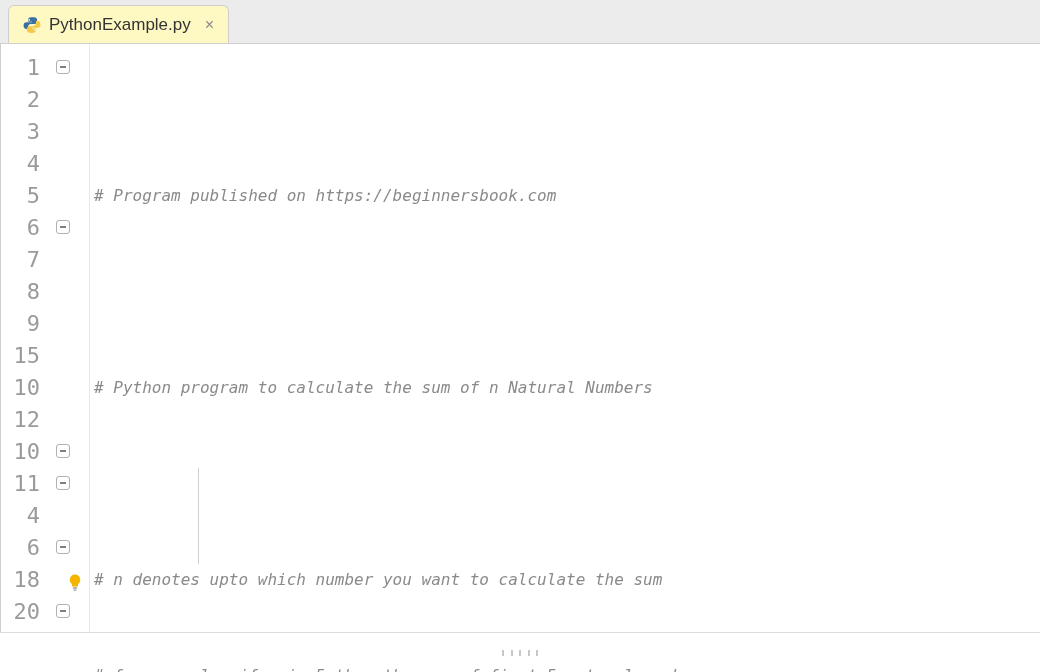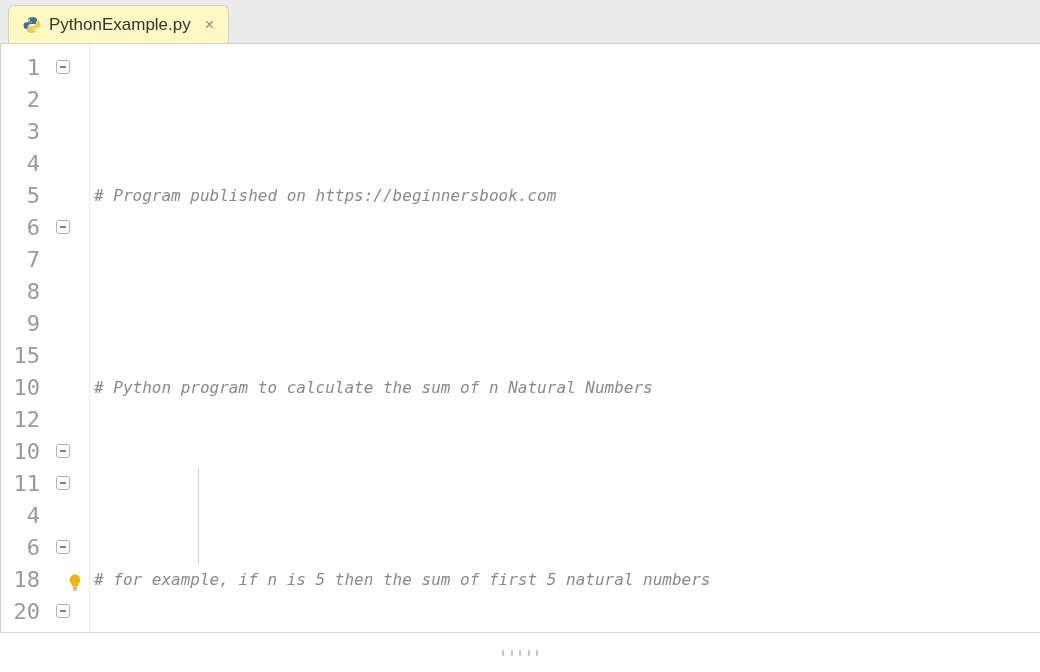--- a/index.html
+++ b/index.html
@@ -201,20 +201,21 @@
       </div>
   </div>
 
   <div class="code">
     <div class="ind-guide" style="left:108px; top:424px; height:96px;"></div>
 
     <div class="row"><span class="comment"># Program published on https://beginnersbook.com</span></div>
     <div class="row"></div>
     <div class="row"><span class="comment"># Python program to calculate the sum of n Natural Numbers</span></div>
     <div class="row"></div>
+    <div class="row"><span class="comment"># n denotes upto which number you want to calculate the sum</span></div>
     <div class="row"><span class="comment"># for example, if n is 5 then the sum of first 5 natural numbers</span></div>
     
     
     
     
     
     
     
     
     

